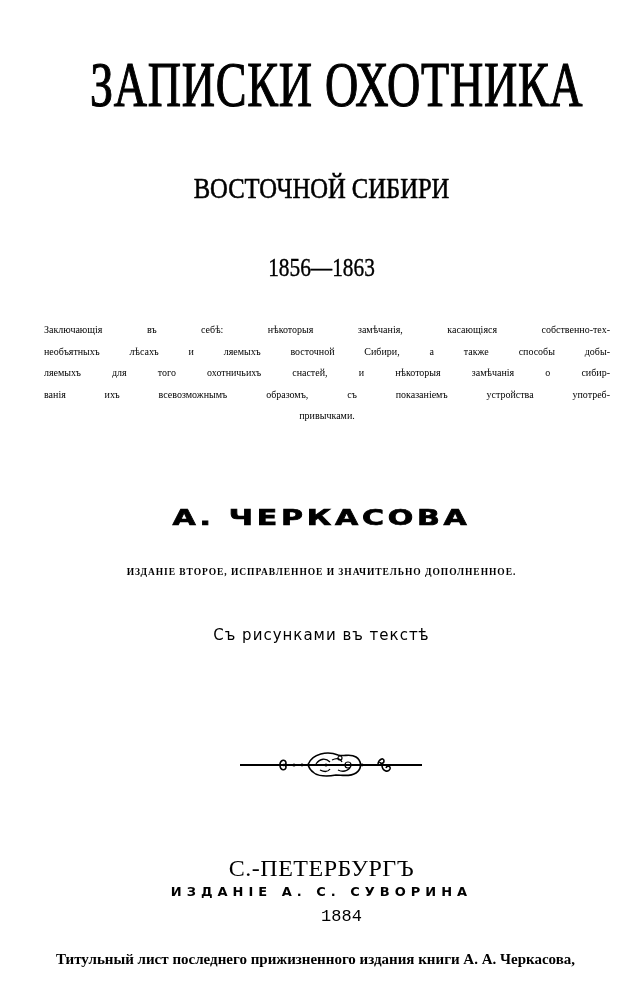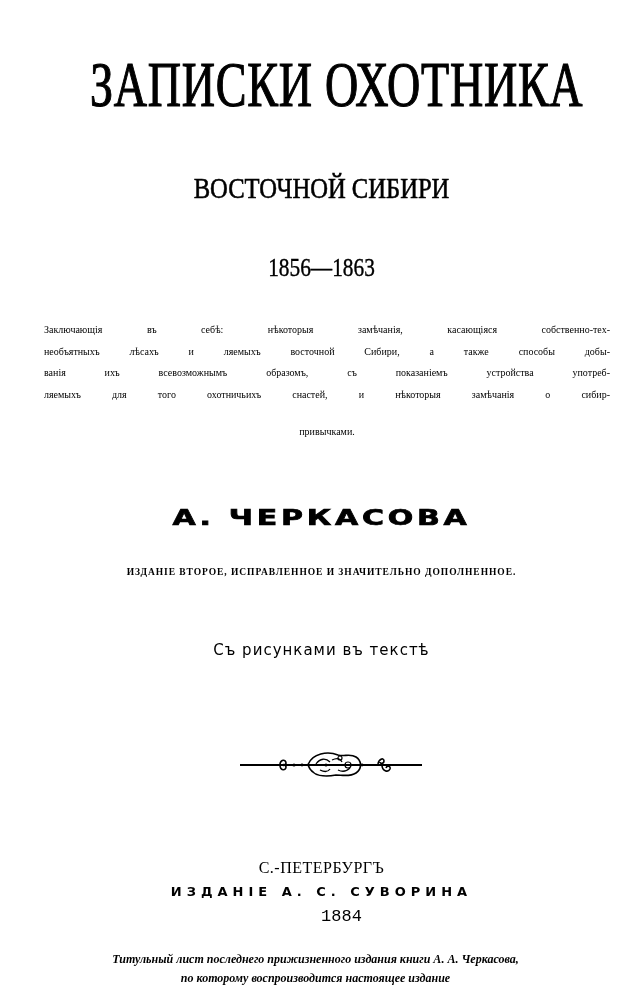--- a/index.html
+++ b/index.html
@@ -61,21 +61,20 @@
       display: block;
       text-align: justify;
       text-align-last: justify;
       white-space: nowrap;
       height: 21.5px;
       overflow: visible;
     }
     .desc-line.last {
       text-align: right;
       text-align-last: center;
-      margin-top: 16px;
     }
     .author {
       top: 503px;
       font-family: "DejaVu Sans", sans-serif;
       font-size: 24px;
       line-height: 30px;
       font-weight: bold;
       letter-spacing: 3px;
       transform: scaleX(1.25) scaleY(0.85);
       transform-origin: 50% 50%;
@@ -83,36 +82,36 @@
     }
     .edition {
       top: 565px;
       font-size: 10px;
       line-height: 14px;
       letter-spacing: 1px;
       font-weight: bold;
       transform: scaleX(0.95);
     }
     .illustrations {
-      top: 640px;
+      top: 625px;
       font-family: "DejaVu Sans", sans-serif;
       font-size: 15px;
       line-height: 20px;
       letter-spacing: 1px;
     }
     .ornament {
       position: absolute;
       top: 748px;
       left: 240px;
       width: 182px;
       height: 34px;
     }
     .city {
       top: 857px;
-      font-size: 16px;
+      font-size: 24px;
       line-height: 22px;
       letter-spacing: 0.5px;
     }
     .publisher {
       top: 883px;
       font-family: "DejaVu Sans", sans-serif;
       font-size: 13px;
       line-height: 18px;
       font-weight: bold;
       letter-spacing: 5px;
@@ -124,41 +123,40 @@
       line-height: 22px;
       margin-left: 20px;
     }
     .caption {
       position: absolute;
       top: 950px;
       left: 0;
       width: 631px;
       text-align: center;
       font-family: "Liberation Serif", serif;
-      font-style: italic;
       font-weight: bold;
-      font-size: 12px;
+      font-size: 15px;
       line-height: 19px;
     }
     .caption span { display: block; white-space: nowrap; }
   </style>
 </head>
 <body>
 
 <div class="abs title-main">ЗАПИСКИ ОХОТНИКА</div>
 
 <div class="abs title-sub">ВОСТОЧНОЙ СИБИРИ</div>
 
 <div class="abs years">1856—1863</div>
 
 <div class="description">
   <span class="desc-line">Заключающія въ себѣ: нѣкоторыя замѣчанія, касающіяся собственно-тех-</span>
   <span class="desc-line">необъятныхъ лѣсахъ и ляемыхъ восточной Сибири, а также способы добы-</span>
+  <span class="desc-line">ляемыхъ для того охотничьихъ снастей, и нѣкоторыя замѣчанія о сибир-</span>
   <span class="desc-line">ванія ихъ всевозможнымъ образомъ, съ показаніемъ устройства употреб-</span>
-  <span class="desc-line">ляемыхъ для того охотничьихъ снастей, и нѣкоторыя замѣчанія о сибир-</span>
   <span class="desc-line last">привычками.</span>
 </div>
 
 <div class="abs author">А. ЧЕРКАСОВА</div>
 
 <div class="abs edition">ИЗДАНІЕ ВТОРОЕ, ИСПРАВЛЕННОЕ И ЗНАЧИТЕЛЬНО ДОПОЛНЕННОЕ.</div>
 
 <div class="abs illustrations">Съ рисунками въ текстѣ</div>
 
 <div class="ornament">
@@ -183,14 +181,13 @@
 </div>
 
 <div class="abs city">С.-ПЕТЕРБУРГЪ</div>
 
 <div class="abs publisher">ИЗДАНІЕ А. С. СУВОРИНА</div>
 
 <div class="abs pub-year">1884</div>
 
 <div class="caption">
   <span>Титульный лист последнего прижизненного издания книги А. А. Черкасова,</span>
-  <span>по которому воспроизводится настоящее издание</span>
 </div>
 
 </body></html>

